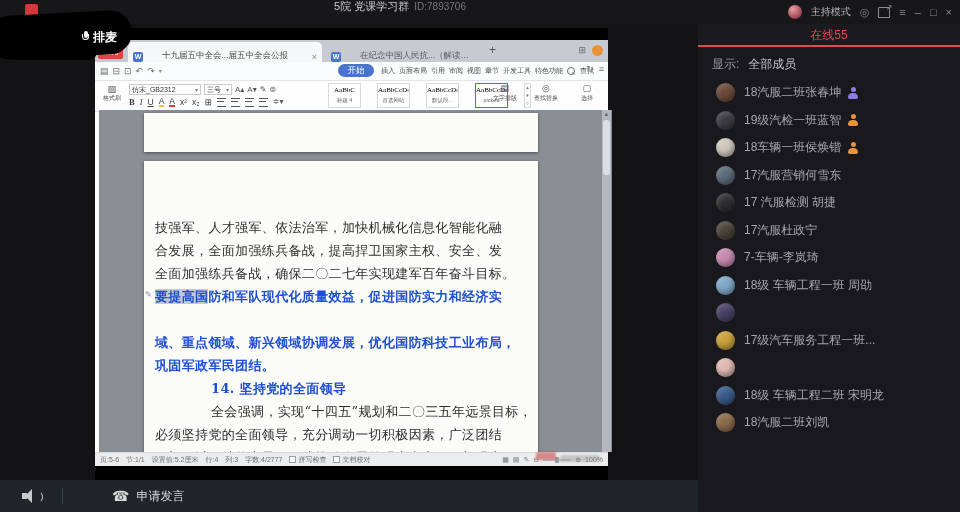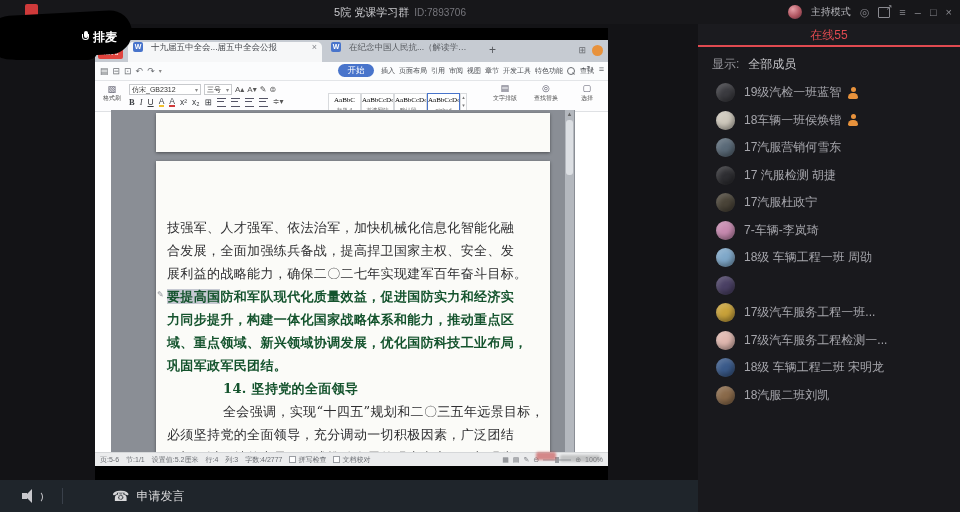--- a/index.html
+++ b/index.html
@@ -1,20 +1,20 @@
 <!DOCTYPE html>
 <html style="--accent_red: #e04a50; --wps_blue: #4874cb; --badge_purple: #8b7ce8; --badge_orange: #e8923c; --selection: #c6c9d2;"><head>
 <meta charset="utf-8">
 <style>
   html,body{margin:0;padding:0}
   body{width:960px;height:512px;position:relative;overflow:hidden;background:#131316;
        font-family:"Liberation Sans",sans-serif;-webkit-font-smoothing:antialiased}
   
   .titlebar{position:absolute;left:0;top:0;width:960px;height:24px;background:#17171a}
-  .tb-title{position:absolute;left:0;right:160px;top:0;height:24px;text-align:center;line-height:24px;
+  .tb-title{position:absolute;left:0;right:160px;top:0;height:24px;text-align:center;line-height:12px;
             font-size:11px;color:#c9c9cd}
   .tb-id{color:#76767c;font-size:10px;margin-left:5px;font-weight:normal}
   .tb-right{position:absolute;right:8px;top:0;height:24px;display:flex;align-items:center;gap:9px}
   .tb-avatar{width:14px;height:14px;border-radius:50%;
              background:radial-gradient(circle at 35% 30%,#e8a0a8 0%,#b05560 55%,#5a2e38 100%)}
   .host{font-size:10px;color:#b6b6bb}
   .tbicon{font-size:11px;color:#8a8a90;line-height:24px;cursor:default}
   .popout{position:relative;width:10px;height:9px;border:1px solid #8a8a90;border-radius:1px}
   .popout span{position:absolute;right:-3px;top:-5px;font-size:8px;color:#8a8a90}
   
@@ -29,22 +29,22 @@
   .mic::before{content:"";position:absolute;left:1.5px;top:0;width:4px;height:7px;background:#fff;border-radius:2px}
   .mic::after{content:"";position:absolute;left:0;top:3px;width:5px;height:5px;border:1px solid #fff;
               border-top:none;border-radius:0 0 4px 4px}
   
   .share{position:absolute;left:95px;top:28px;width:513px;height:452px;background:#000}
   .wps{position:absolute;left:0;top:12px;width:513px;height:426px;background:#fff}
   
   .wtabbar{position:relative;height:22px;background:#c6cbd2}
   .docer{position:absolute;left:3px;top:4px;width:25px;height:15px;background:#e0443e;color:#fff;
          font-size:8px;line-height:15px;text-align:center;border-radius:2px}
-  .wtab{position:absolute;top:2px;height:20px;display:flex;align-items:flex-start;font-size:8.5px;color:#45484d;
-        padding:0 5px;gap:8px;box-sizing:border-box}
+  .wtab{position:absolute;top:2px;height:20px;display:flex;align-items:flex-end;font-size:8.5px;color:#45484d;
+        padding:0 5px;gap:19px;box-sizing:border-box}
   .wtab.active{left:33px;width:194px;background:#f6f7f8;border-radius:5px 5px 0 0}
   .wtab.t2{left:231px;width:152px;color:#55585d}
   .wicon{width:10px;height:10px;background:#4874cb;color:#fff;font-size:7px;font-weight:bold;text-align:center;
          line-height:10px;border-radius:2px;flex:0 0 auto}
   .wtab-title{white-space:nowrap;overflow:hidden;text-overflow:ellipsis}
   .wtab-close{color:#84878c;font-size:9px;margin-left:auto}
   .wplus{position:absolute;left:394px;top:3px;color:#55585d;font-size:12px}
   .wtb-right{position:absolute;right:5px;top:5px;display:flex;gap:6px;align-items:center}
   .wgrid{color:#6a6d72;font-size:9px;line-height:1}
   .worange{width:11px;height:11px;border-radius:50%;background:#e8923c}
@@ -69,40 +69,40 @@
   .caret{color:#888;font-size:6px}
   .tinyg{font-size:8px;color:#555;line-height:1}
   .fr2{position:absolute;left:34px;top:16px;display:flex;gap:5px;align-items:center;font-size:8.5px;color:#3a3d42}
   .fb{font-weight:bold;font-family:"Liberation Serif",serif}
   .fi{font-style:italic;font-family:"Liberation Serif",serif}
   .fu{text-decoration:underline}
   .ahl{border-bottom:2px solid #f0c030;line-height:8px}
   .afc{border-bottom:2px solid #d03a3a;line-height:8px}
   .align{width:9px;height:7px;border-top:1px solid #556;border-bottom:1px solid #556;position:relative}
   .align::after{content:"";position:absolute;left:0;top:2.5px;width:7px;height:1px;background:#556}
-  .gallery{position:absolute;left:233px;top:12px;display:flex;gap:0}
+  .gallery{position:absolute;left:233px;top:2px;display:flex;gap:16px}
   .gitem{width:33px;height:25px;border:1px solid #d8dadd;background:#fff;text-align:center;overflow:hidden;box-sizing:border-box}
   .gitem.sel{border-color:#4874cb}
   .gsample{font-size:7px;font-family:"Liberation Serif",serif;line-height:13px;white-space:nowrap}
   .glabel{font-size:5.5px;color:#666;line-height:7px;white-space:nowrap}
   .gscroll{width:7px;height:25px;border:1px solid #d8dadd;box-sizing:border-box;font-size:5px;color:#777;
            display:flex;flex-direction:column;align-items:center;justify-content:space-between;line-height:7px}
   .rtools{position:absolute;right:4px;top:2px;display:flex;gap:7px}
   .rtool{width:34px;text-align:center}
   .rtool-icon{font-size:9px;color:#556;line-height:11px}
   .rtool-label{font-size:6px;color:#555;line-height:8px;white-space:nowrap}
   
-  .docarea{position:absolute;left:16px;top:70px;width:464px;height:342px;background:#8a8e95;overflow:hidden}
+  .docarea{position:absolute;left:4px;top:70px;width:513px;height:342px;background:#8a8e95;overflow:hidden}
   .page1{position:absolute;left:45px;top:3px;width:394px;height:39px;background:#fbfbf8;
          box-shadow:0 1px 3px rgba(0,0,0,.45)}
   .page2{position:absolute;left:45px;top:51px;width:394px;height:310px;background:#fbfbf8;
          box-shadow:0 1px 3px rgba(0,0,0,.45);overflow:hidden}
   .dline{position:absolute;left:11px;font-family:"DejaVu Serif","Liberation Serif",serif;font-size:13px;
          letter-spacing:.35px;color:#2e2e30;white-space:nowrap}
-  .dline.b{font-weight:bold;color:#14532d}
+  .dline.b{font-weight:bold;color:#1d4ed8}
   .dline.ind{left:67px}
   .hl{background:var(--selection,#c6c9d2)}
   .margin-icon{position:absolute;left:46px;top:181px;font-size:8px;color:#8f9298;line-height:1}
   .vscroll{position:absolute;right:1px;top:0;width:9px;height:342px;background:#b4b8be}
   .vscroll .arrow{display:block;text-align:center;font-size:6px;color:#666;line-height:8px}
   .vthumb{position:absolute;left:1px;top:10px;width:7px;height:55px;background:#dcdfe3;border-radius:3px}
   
   .statusbar{position:absolute;left:0;bottom:0;width:513px;height:14px;background:#ebeced;border-top:1px solid #d5d7d9;
              display:flex;align-items:center;font-size:7px;color:#6a6d72;padding:0 5px;gap:7px;box-sizing:border-box}
   .chk::before{content:"";display:inline-block;width:5px;height:5px;border:1px solid #9a9da2;margin-right:2px;
@@ -297,23 +297,22 @@
           <div class="rtool-label">选择</div>
         </div>
       </div>
     </div>
 
     <div class="docarea">
       <div class="page1"></div>
       <div class="page2">
         <div class="dline" style="top:58px">技强军、人才强军、依法治军，加快机械化信息化智能化融</div>
         <div class="dline" style="top:81px">合发展，全面加强练兵备战，提高捍卫国家主权、安全、发</div>
-        <div class="dline" style="top:104px">展利益的战略能力，确保二〇二七年实现建军百年奋斗目标。</div>
+        <div class="dline" style="top:104px">全面加强练兵备战，确保二〇二七年实现建军百年奋斗目标。</div>
         <div class="dline b" style="top:127px"><span class="hl">要提高国</span><span>防和军队现代化质量效益，促进国防实力和经济实</span></div>
-        <div class="dline b" style="top:150px">力同步提升，构建一体化国家战略体系和能力，推动重点区</div>
         <div class="dline b" style="top:196px">巩固军政军民团结。</div>
         <div class="dline b" style="top:173px">域、重点领域、新兴领域协调发展，优化国防科技工业布局，</div>
         <div class="dline b ind" style="top:219px">14. 坚持党的全面领导</div>
         <div class="dline ind" style="top:242px">全会强调，实现“十四五”规划和二〇三五年远景目标，</div>
         <div class="dline" style="top:265px">必须坚持党的全面领导，充分调动一切积极因素，广泛团结</div>
         <div class="dline" style="top:288px">一切可以团结的力量，形成推动发展的强大合力。要加强党</div>
       </div>
       <span class="margin-icon">✎</span>
       <div class="vscroll">
         <span class="arrow">▲</span>
@@ -350,20 +349,25 @@
 <div class="panel">
   <div class="ptabs">
     <div class="ptab online">在线55</div>
   </div>
   <div class="pfilter">
     <span>显示:</span>
     <span class="pfilter-value">全部成员</span>
   </div>
   <div class="mlist">
     <div class="mrow">
+      <span class="mav" style="background: rgb(107, 74, 58);"></span>
+      <span class="mname">18汽服二班张春坤</span>
+      <span class="mbadge purple"></span>
+    </div>
+    <div class="mrow">
       <span class="mav" style="background: rgb(59, 59, 64);"></span>
       <span class="mname">19级汽检一班蓝智</span>
       <span class="mbadge orange"></span>
     </div>
     <div class="mrow">
       <span class="mav" style="background: rgb(207, 201, 189);"></span>
       <span class="mname">18车辆一班侯焕锴</span>
       <span class="mbadge orange"></span>
     </div>
     <div class="mrow">
@@ -388,21 +392,20 @@
     </div>
     <div class="mrow">
       <span class="mav" style="background: rgb(74, 64, 100);"></span>
     </div>
     <div class="mrow">
       <span class="mav" style="background: rgb(201, 162, 58);"></span>
       <span class="mname">17级汽车服务工程一班...</span>
     </div>
     <div class="mrow">
       <span class="mav" style="background: rgb(224, 184, 176);"></span>
-      <span class="mname">17级汽车服务工程检测一...</span>
     </div>
     <div class="mrow">
       <span class="mav" style="background: rgb(58, 90, 138);"></span>
       <span class="mname">18级 车辆工程二班 宋明龙</span>
     </div>
     <div class="mrow">
       <span class="mav" style="background: rgb(138, 106, 74);"></span>
       <span class="mname">18汽服二班刘凯</span>
     </div>
   </div>

